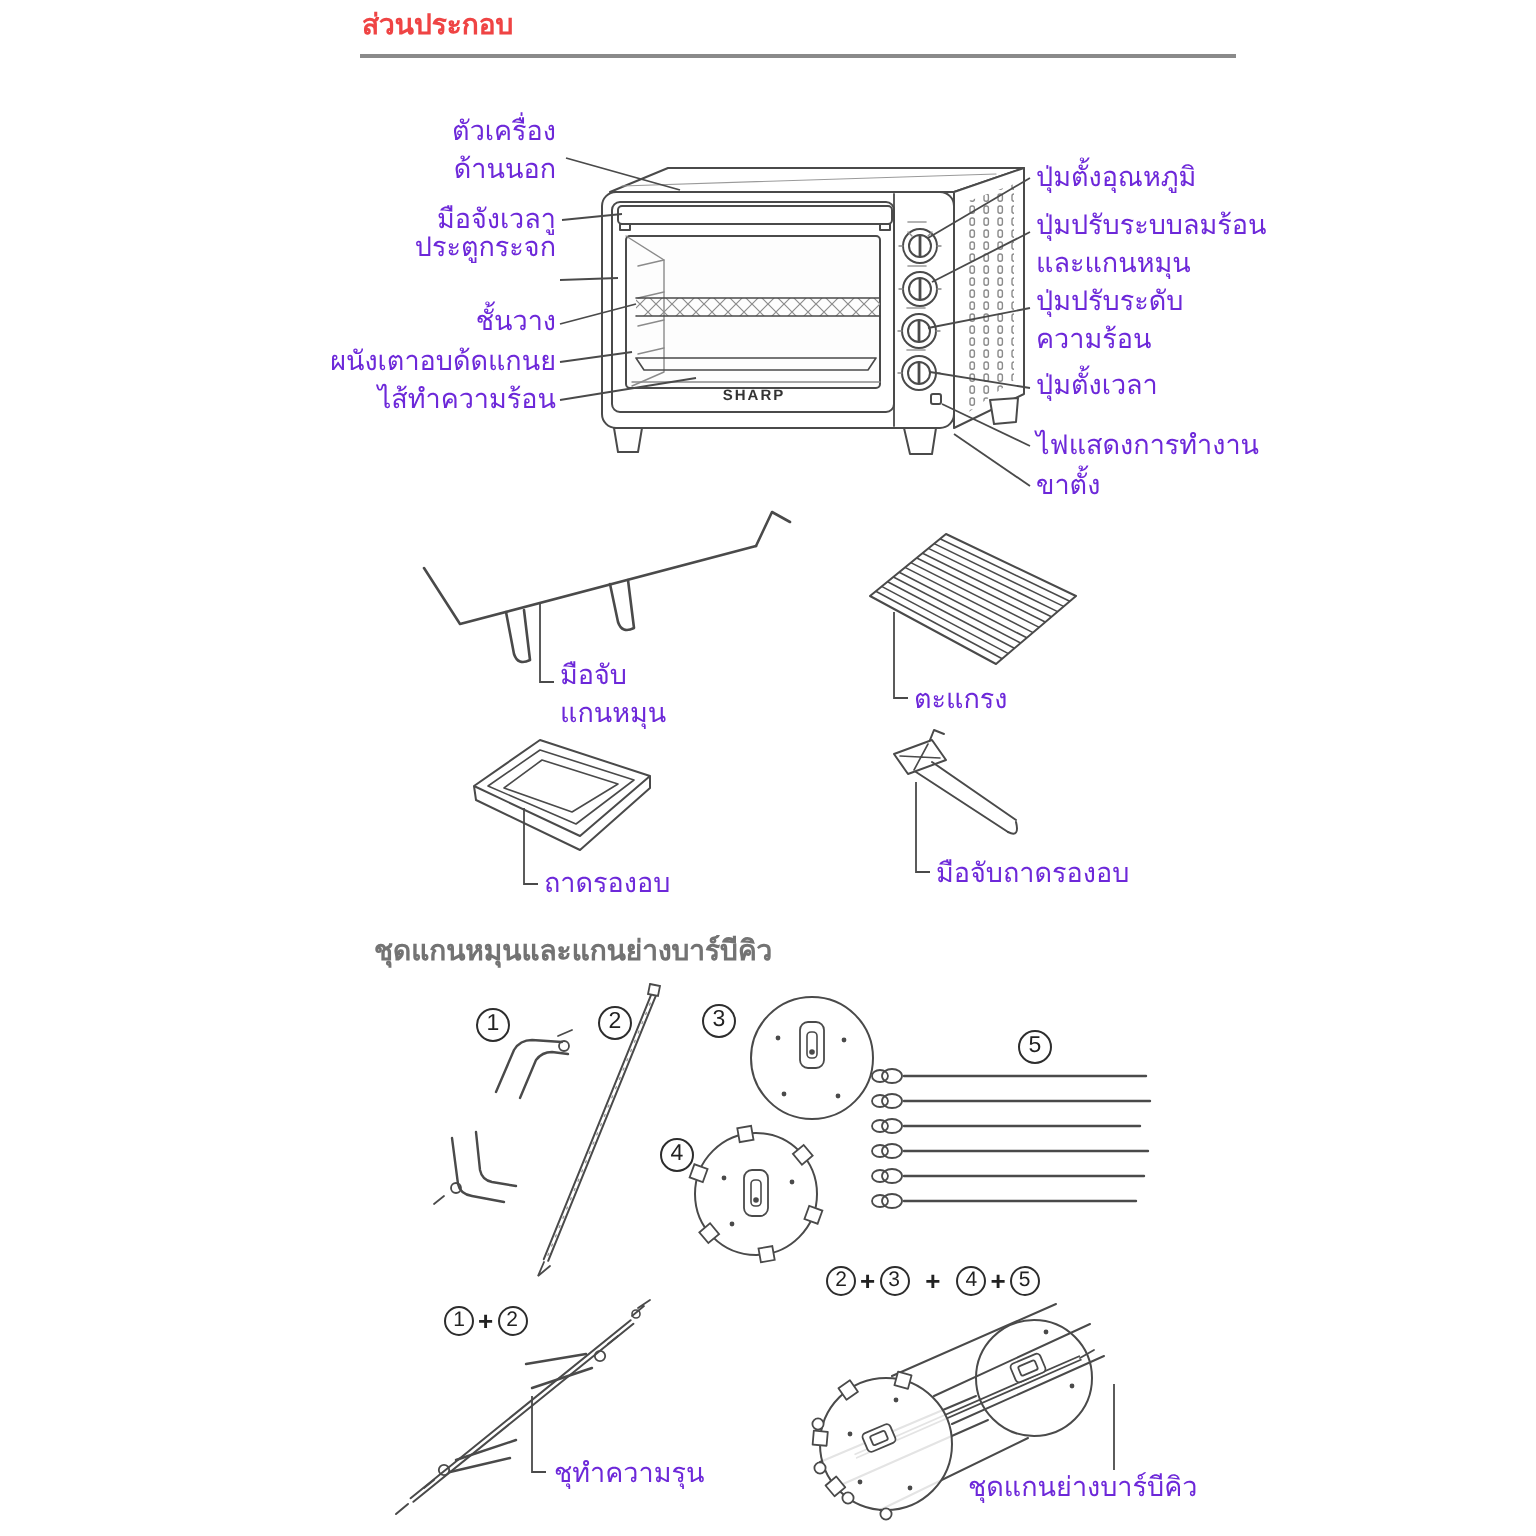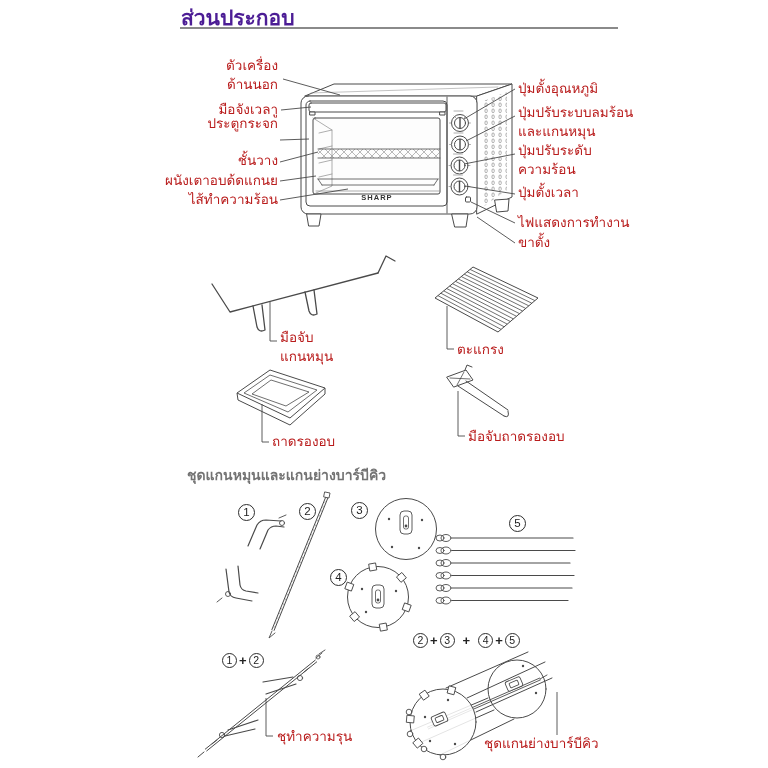--- a/index.html
+++ b/index.html
@@ -1,21 +1,21 @@
 <!DOCTYPE html>
 <html><head>
 <meta charset="utf-8">
 <style>
   html,body{margin:0;padding:0;background:#fff;}
   .page{position:relative;width:768px;height:768px;background:#fff;overflow:hidden;
         font-family:"Liberation Sans","DejaVu Sans",sans-serif;color:#161616;}
   svg.art{position:absolute;left:0;top:0;}
-  .title{position:absolute;left:181px;top:1px;font-size:21px;font-weight:bold;color:#4c1d95;}
+  .title{position:absolute;left:181px;top:1px;font-size:14px;font-weight:bold;color:#ef4444;}
   .rule{position:absolute;left:180px;top:27px;width:438px;height:2px;background:#8a8a8a;}
-  .lbl{position:absolute;font-size:13.5px;line-height:18.5px;white-space:pre-line;color:#b91c1c;}
+  .lbl{position:absolute;font-size:13.5px;line-height:18.5px;white-space:pre-line;color:#6d28d9;}
   .lbl.r{text-align:right;}
   .heading2{position:absolute;left:187px;top:464px;font-size:14px;font-weight:bold;color:#737373;}
   .brand{position:absolute;left:357px;top:193px;width:40px;text-align:center;
          font-size:7.5px;font-weight:bold;letter-spacing:1px;color:#333;}
   
   .l1{left:158px;top:57px;width:120px;}
   .l2{left:158px;top:101px;width:120px;}
   .l3{left:158px;top:115px;width:120px;}
   .l4{left:158px;top:152px;width:120px;}
   .l5{left:158px;top:172px;width:120px;}

